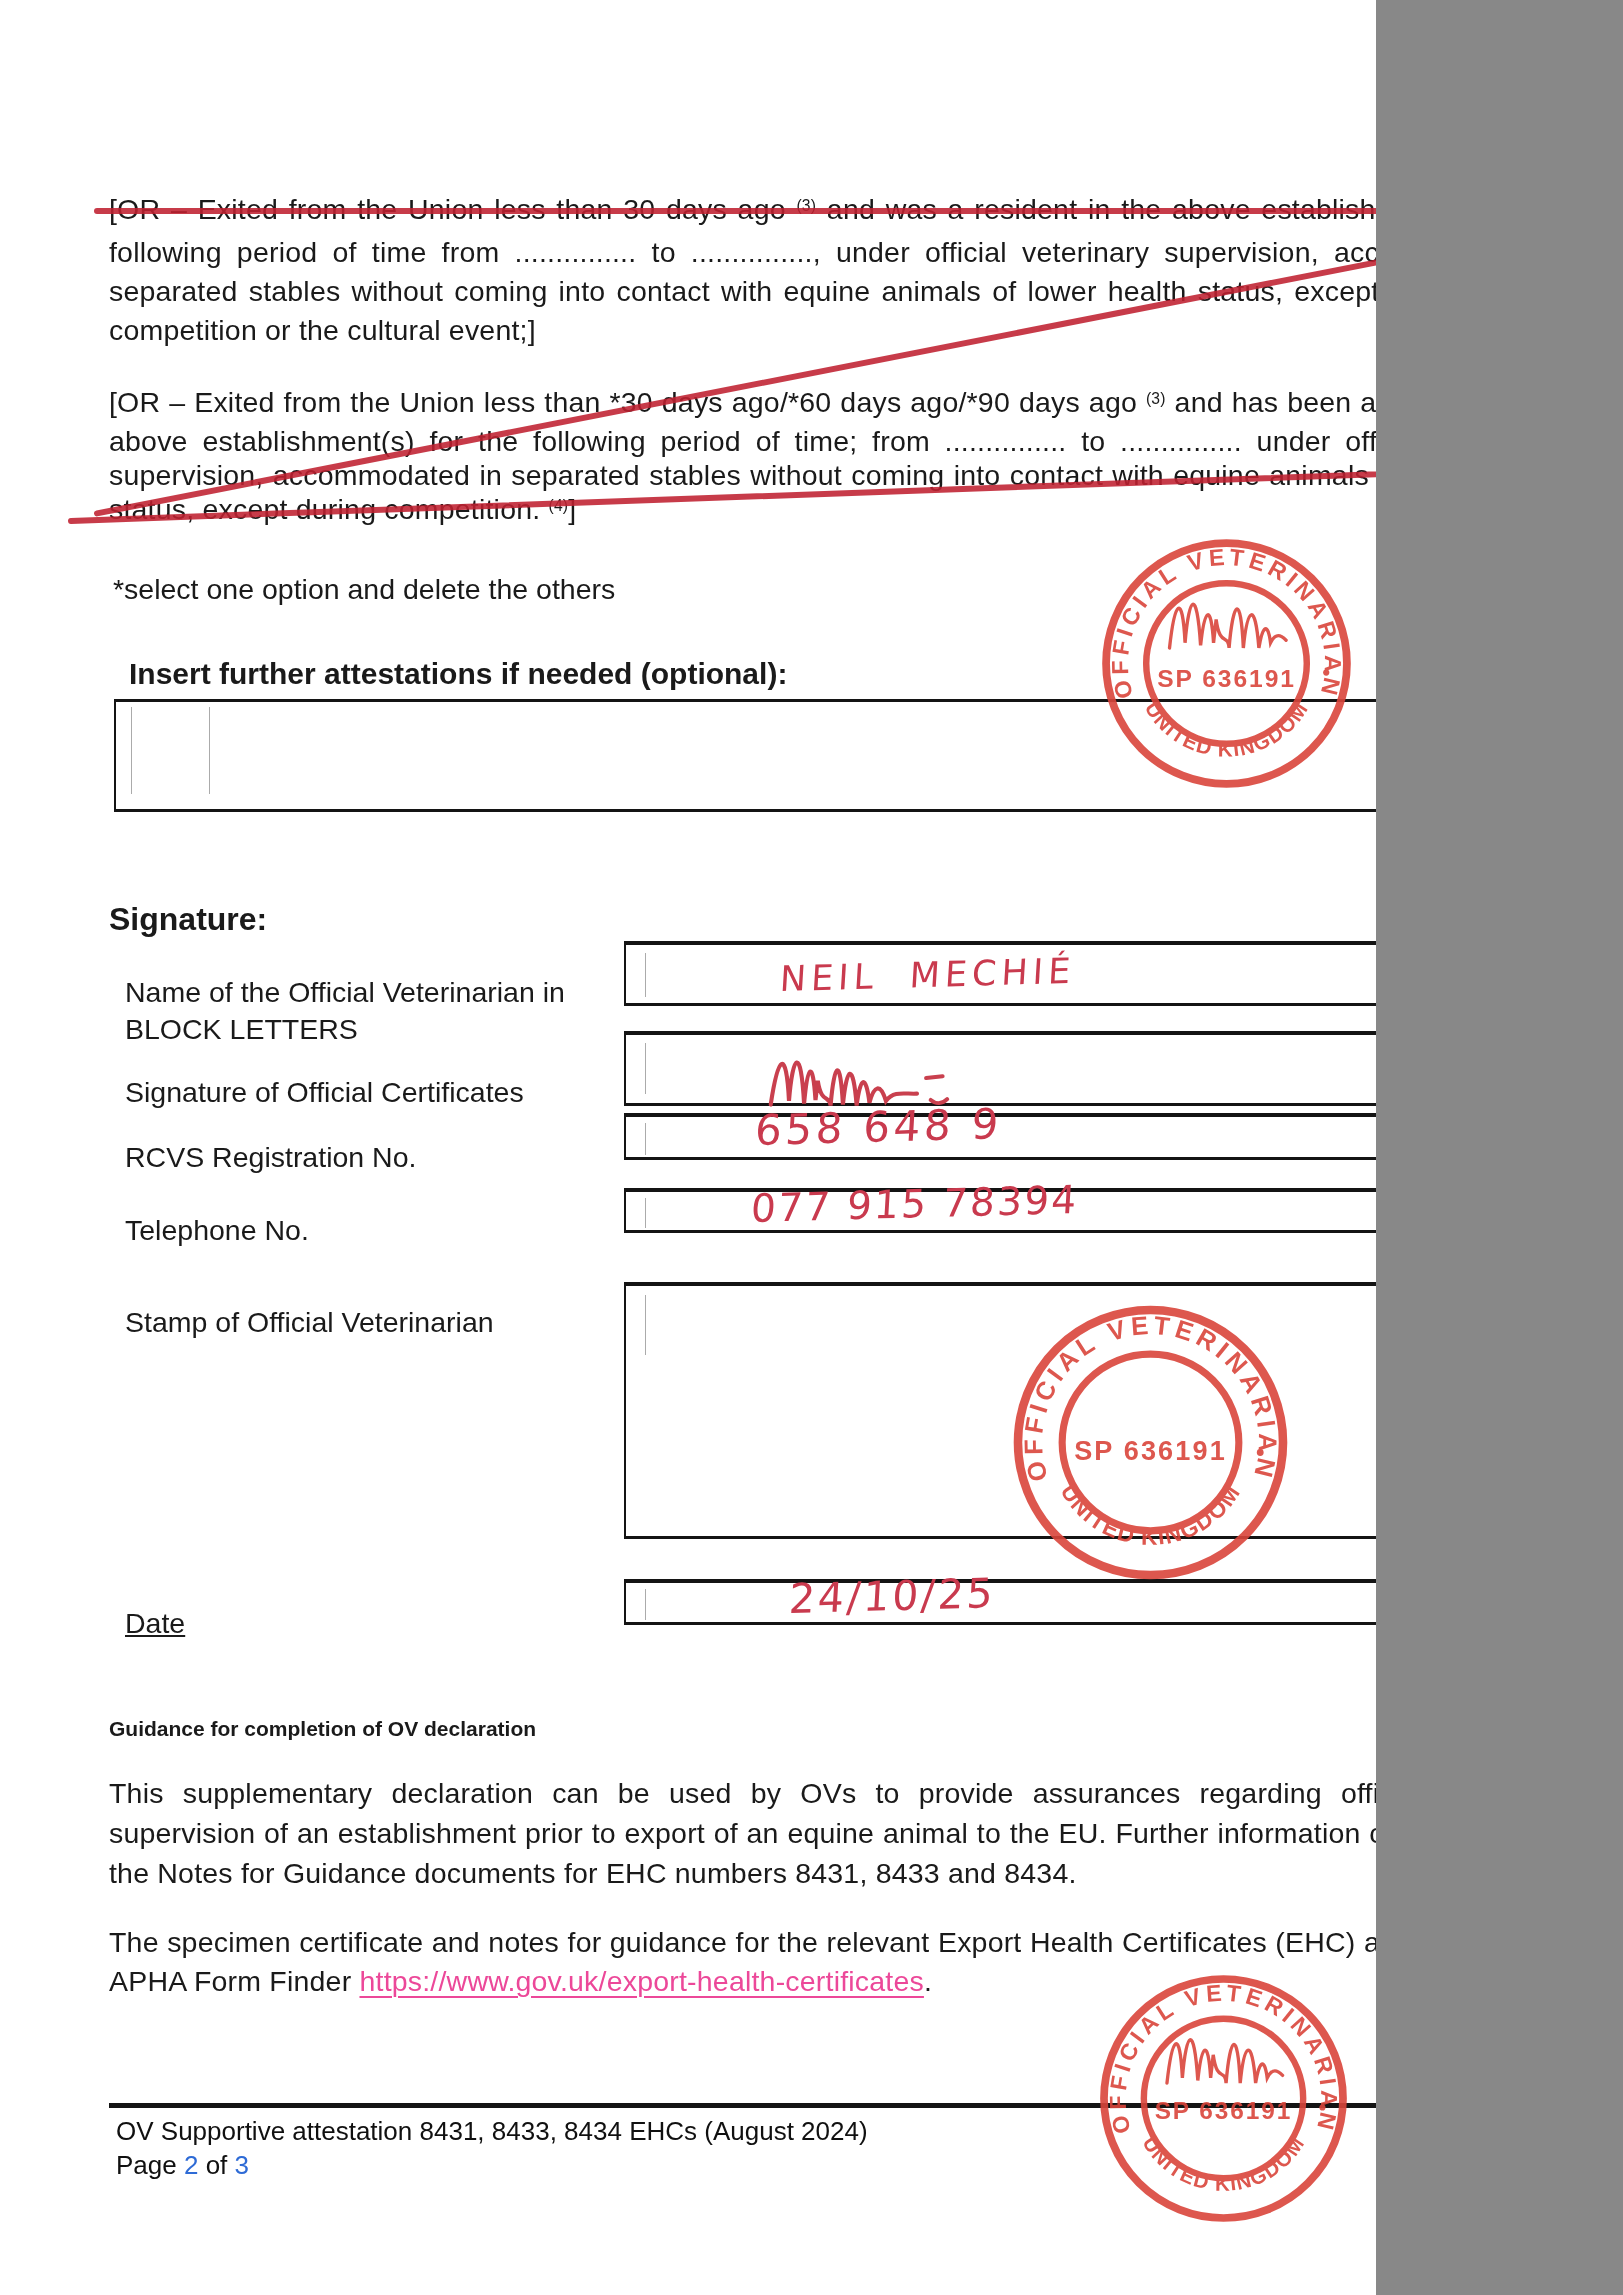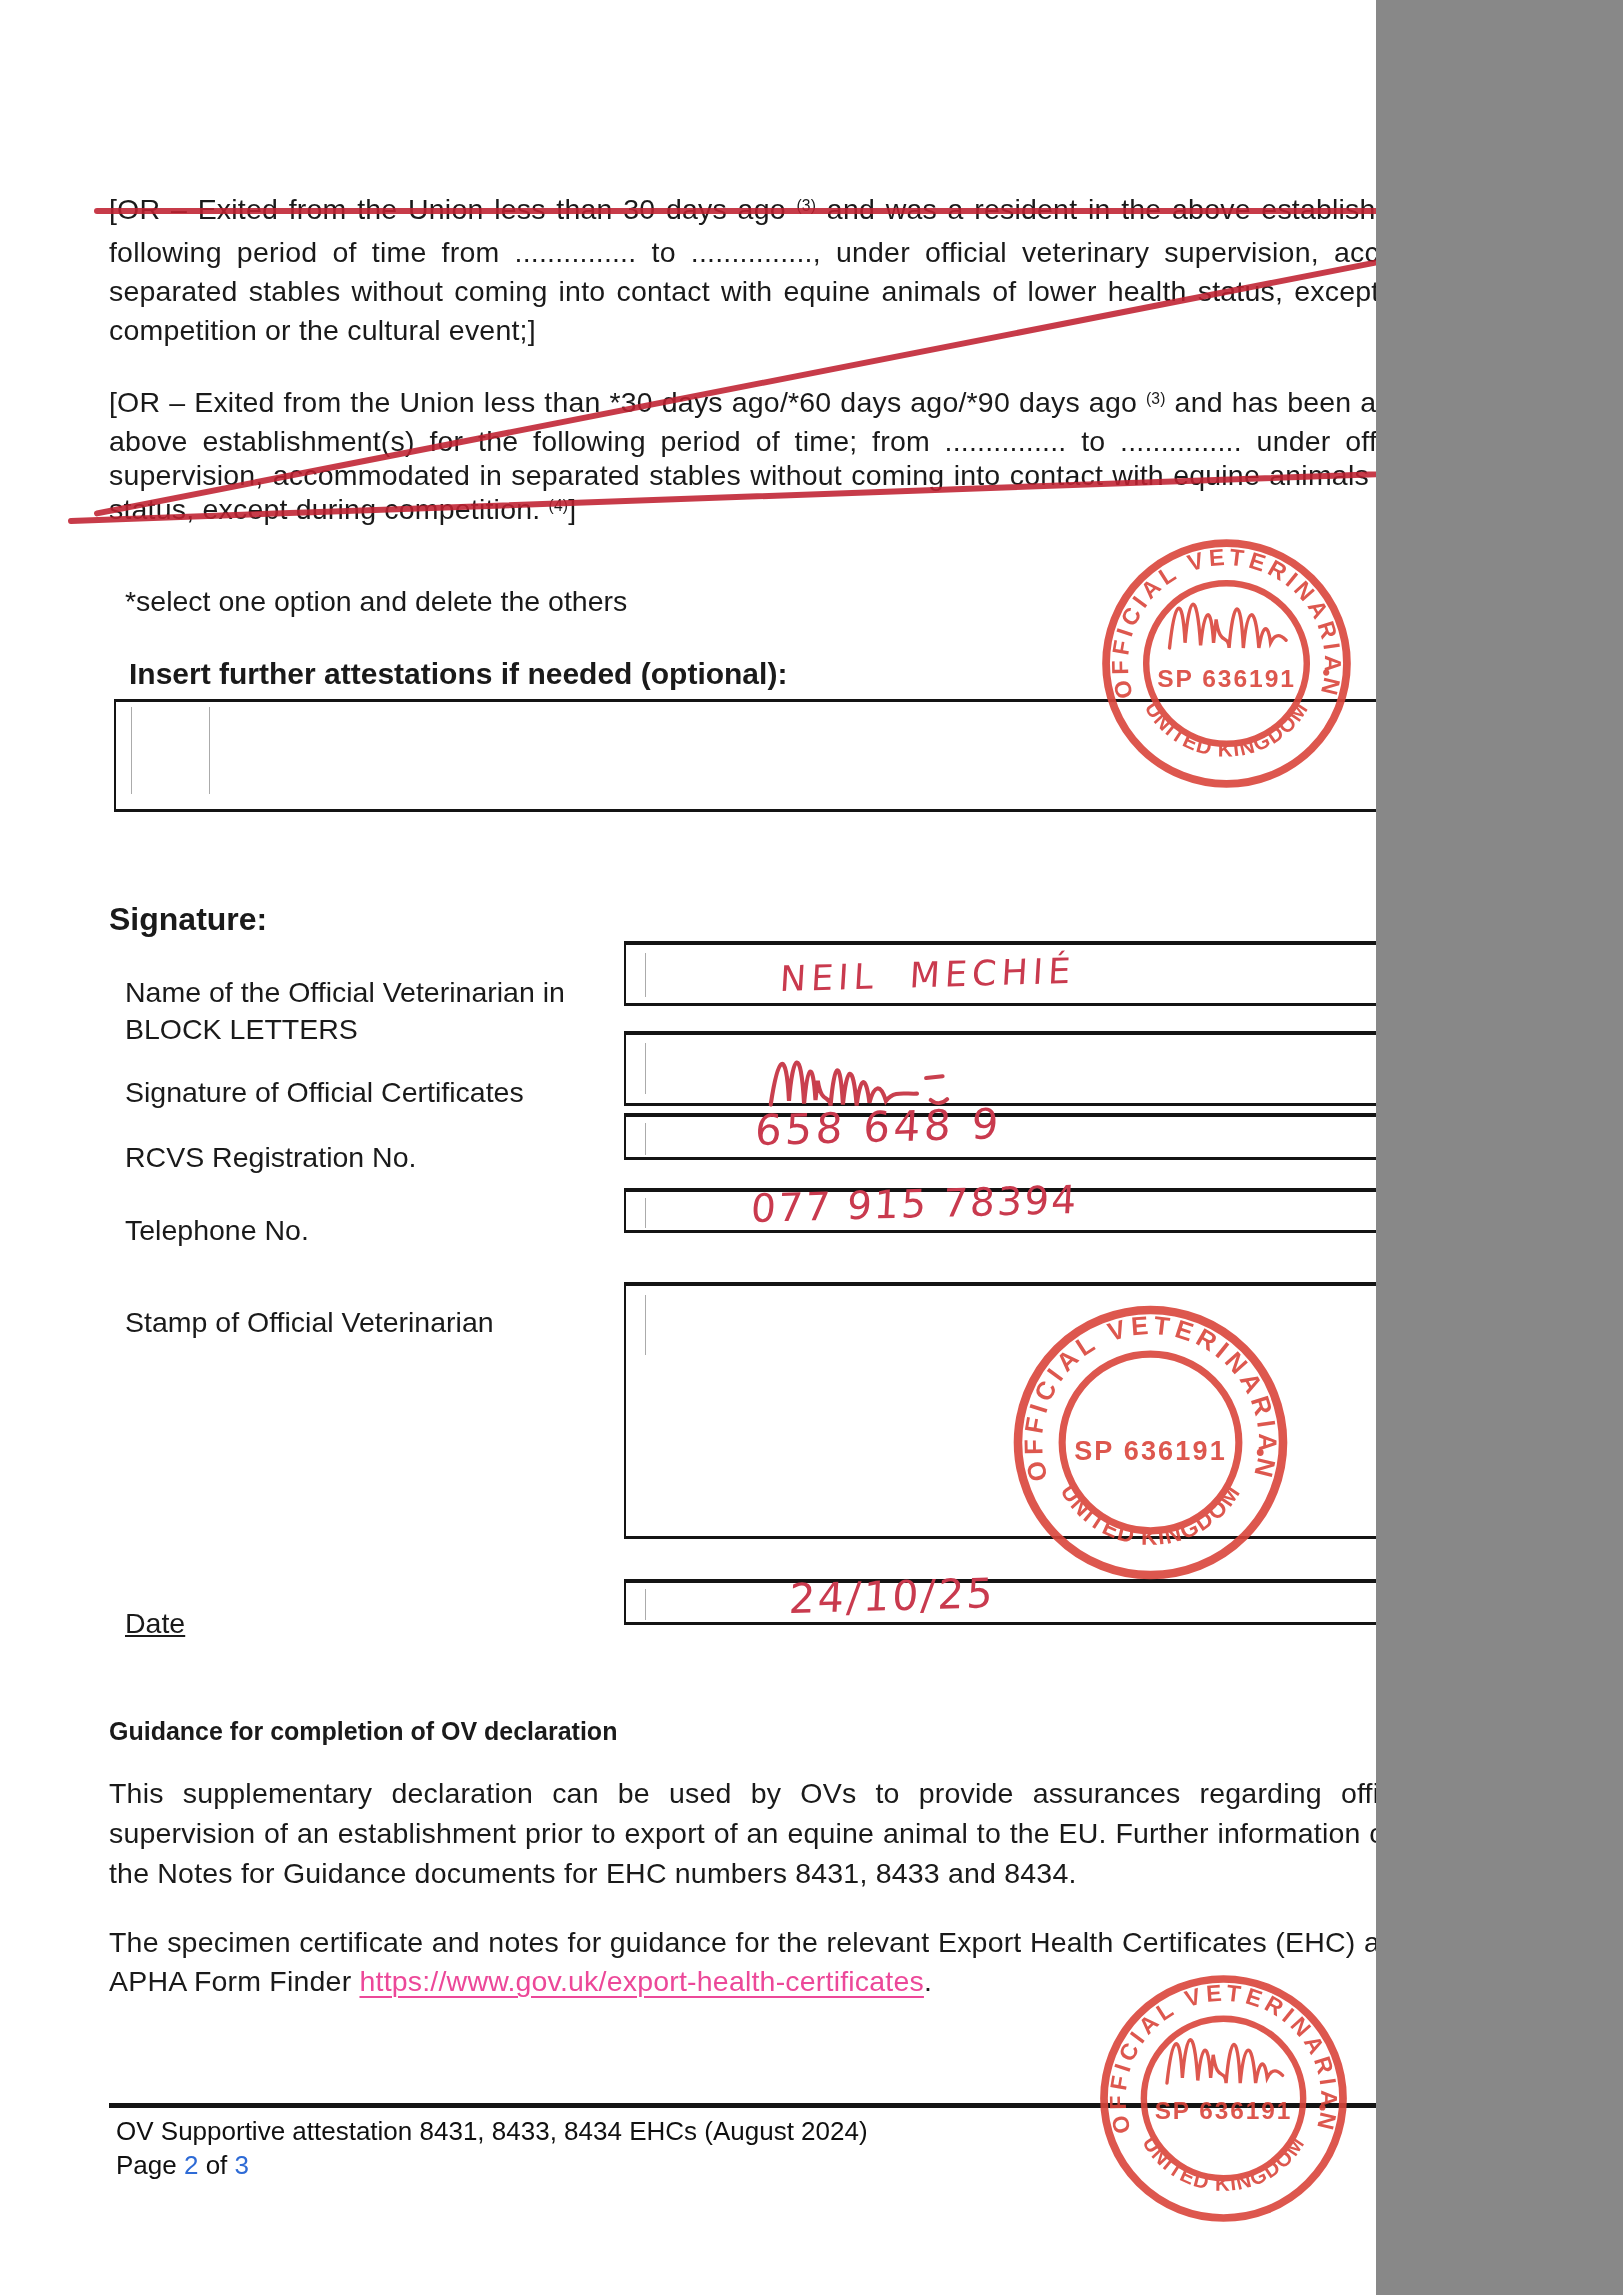--- a/index.html
+++ b/index.html
@@ -6,21 +6,21 @@
   .page{
     position:relative; width:1376px; height:2295px; background:#ffffff;
     font-family:"Liberation Sans", sans-serif; color:#1a1a1a; overflow:hidden;
   }
   .abs{position:absolute;}
   .para{
     position:absolute; left:109px; width:1460px; margin:0;
     font-size:28.5px; line-height:39px; text-align:justify; letter-spacing:0.2px;
   }
   .sup{font-size:0.55em; position:relative; top:-0.5em;}
-  .note{position:absolute; left:109px; font-size:28.5px; margin:16px;}
+  .note{position:absolute; left:109px; font-size:28.5px; margin:4px;}
   .h-bold{position:absolute; margin:0; font-weight:bold; font-size:30px;}
   
   .redline{
     position:absolute; height:5.5px; background:#bf2030; border-radius:3.2px;
     transform-origin:left center; opacity:0.88;
   }
   
   .fieldbox{
     position:absolute; background:#fff;
     border-style:solid; border-color:#141414; border-width:4.1px 2.3px 3.7px 2.3px;
@@ -99,21 +99,21 @@
   <div class="fieldbox" style="left:624px; top:1282px; width:943px; height:257px;">
     <div class="tick" style="left:19px; top:9.2px; height:60px;"></div>
   </div>
 
   <p class="label" style="top:1589px;text-decoration:underline;">Date</p>
   <div class="fieldbox" style="left:624px; top:1579px; width:943px; height:46px;">
     <div class="tick" style="left:19px; top:5.5px; height:31px;"></div>
   </div>
   <p class="hand" style="left:789px; top:1575px; font-size:41px; letter-spacing:2.8px;">24/10/25</p>
 
-  <p class="h-bold" style="left:109px; top:1717px; font-size:25px;">Guidance for completion of OV declaration</p>
+  <p class="h-bold" style="left:109px; top:1717px; font-size:21px;">Guidance for completion of OV declaration</p>
   <p class="para guid" style="top:1773px;">This supplementary declaration can be used by OVs to provide assurances regarding official veterinary supervision of an establishment prior to export of an equine animal to the EU. Further information can be found in the Notes for Guidance documents for EHC numbers 8431, 8433 and 8434.</p>
   <p class="para" style="top:1923px; line-height:39px;"><span>The specimen certificate and notes for guidance for the relevant Export Health Certificates (EHC) are available on APHA Form Finder </span><a class="link" href="#">https://www.gov.uk/export-health-certificates</a><span>.</span></p>
 
   <div class="footer-rule"></div>
   <p class="footer-text" style="top:2116px;">OV Supportive attestation 8431, 8433, 8434 EHCs (August 2024)</p>
   <p class="footer-text" style="top:2150px;"><span>Page </span><span class="pagenum">2</span><span> of </span><span class="pagenum">3</span></p>
 
   <svg class="stamp" style="left:1097px; top:534px;" width="259" height="259" viewBox="0 0 200 200">
     <circle cx="100" cy="100" r="93" fill="none" stroke="#da453b" stroke-width="6"></circle>
     <circle cx="100" cy="100" r="62" fill="none" stroke="#da453b" stroke-width="5"></circle>

